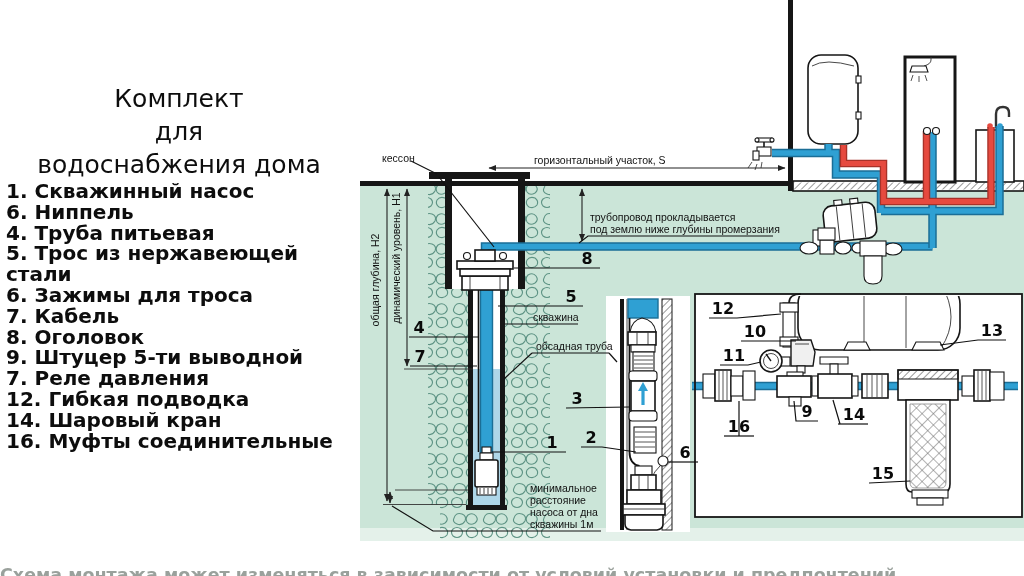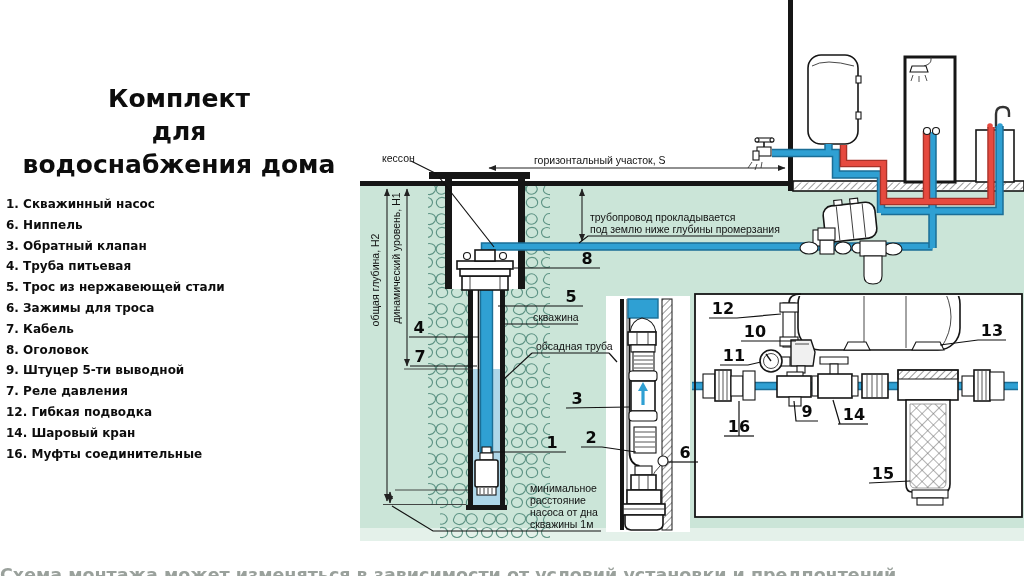--- a/index.html
+++ b/index.html
@@ -1,20 +1,20 @@
 <!DOCTYPE html>
 <html><head>
 <meta charset="utf-8">
 <style>
   html,body{margin:0;padding:0;background:#fff;}
   #stage{position:relative;width:1024px;height:576px;background:#fff;overflow:hidden;
          font-family:"DejaVu Sans","Liberation Sans",sans-serif;}
   #title{position:absolute;left:0;top:82px;width:358px;text-align:center;
-         font-size:25px;font-weight:bold;color:#0d0d0d;line-height:33px;white-space:pre-line;}
-  #legend{position:absolute;left:6px;top:194px;width:360px;font-size:12px;font-weight:bold;
+         font-size:25px;font-weight:normal;color:#0d0d0d;line-height:33px;white-space:pre-line;}
+  #legend{position:absolute;left:6px;top:181px;width:360px;font-size:20px;font-weight:bold;
           color:#0d0d0d;line-height:20.8px;}
   #footer{position:absolute;left:0;top:545px;width:1024px;text-align:left;
           font-size:17.5px;font-weight:bold;color:#9aa19c;margin-top:20px;}
   svg{position:absolute;left:0;top:0;}
   .blk{fill:#161616;}
   .wht{fill:#ffffff;stroke:#161616;stroke-width:1.6;}
   .whtthin{fill:#ffffff;stroke:#161616;stroke-width:1.1;}
   .ln{stroke:#161616;stroke-width:1.6;fill:none;}
   .thin{stroke:#333;stroke-width:0.9;fill:none;}
   .dim{stroke:#222;stroke-width:1.1;fill:none;}
@@ -397,21 +397,20 @@
     </g>
   </svg>
 
   <div id="title">Комплект
 для
 водоснабжения дома</div>
 
   <div id="legend">
     <div>1. Скважинный насос</div>
     <div>6. Ниппель</div>
-    <div>3. Обратный клапан</div>
     <div>4. Труба питьевая</div>
     <div>5. Трос из нержавеющей стали</div>
     <div>6. Зажимы для троса</div>
     <div>7. Кабель</div>
     <div>8. Оголовок</div>
     <div>9. Штуцер 5-ти выводной</div>
     <div>7. Реле давления</div>
     <div>12. Гибкая подводка</div>
     <div>14. Шаровый кран</div>
     <div>16. Муфты соединительные</div>

